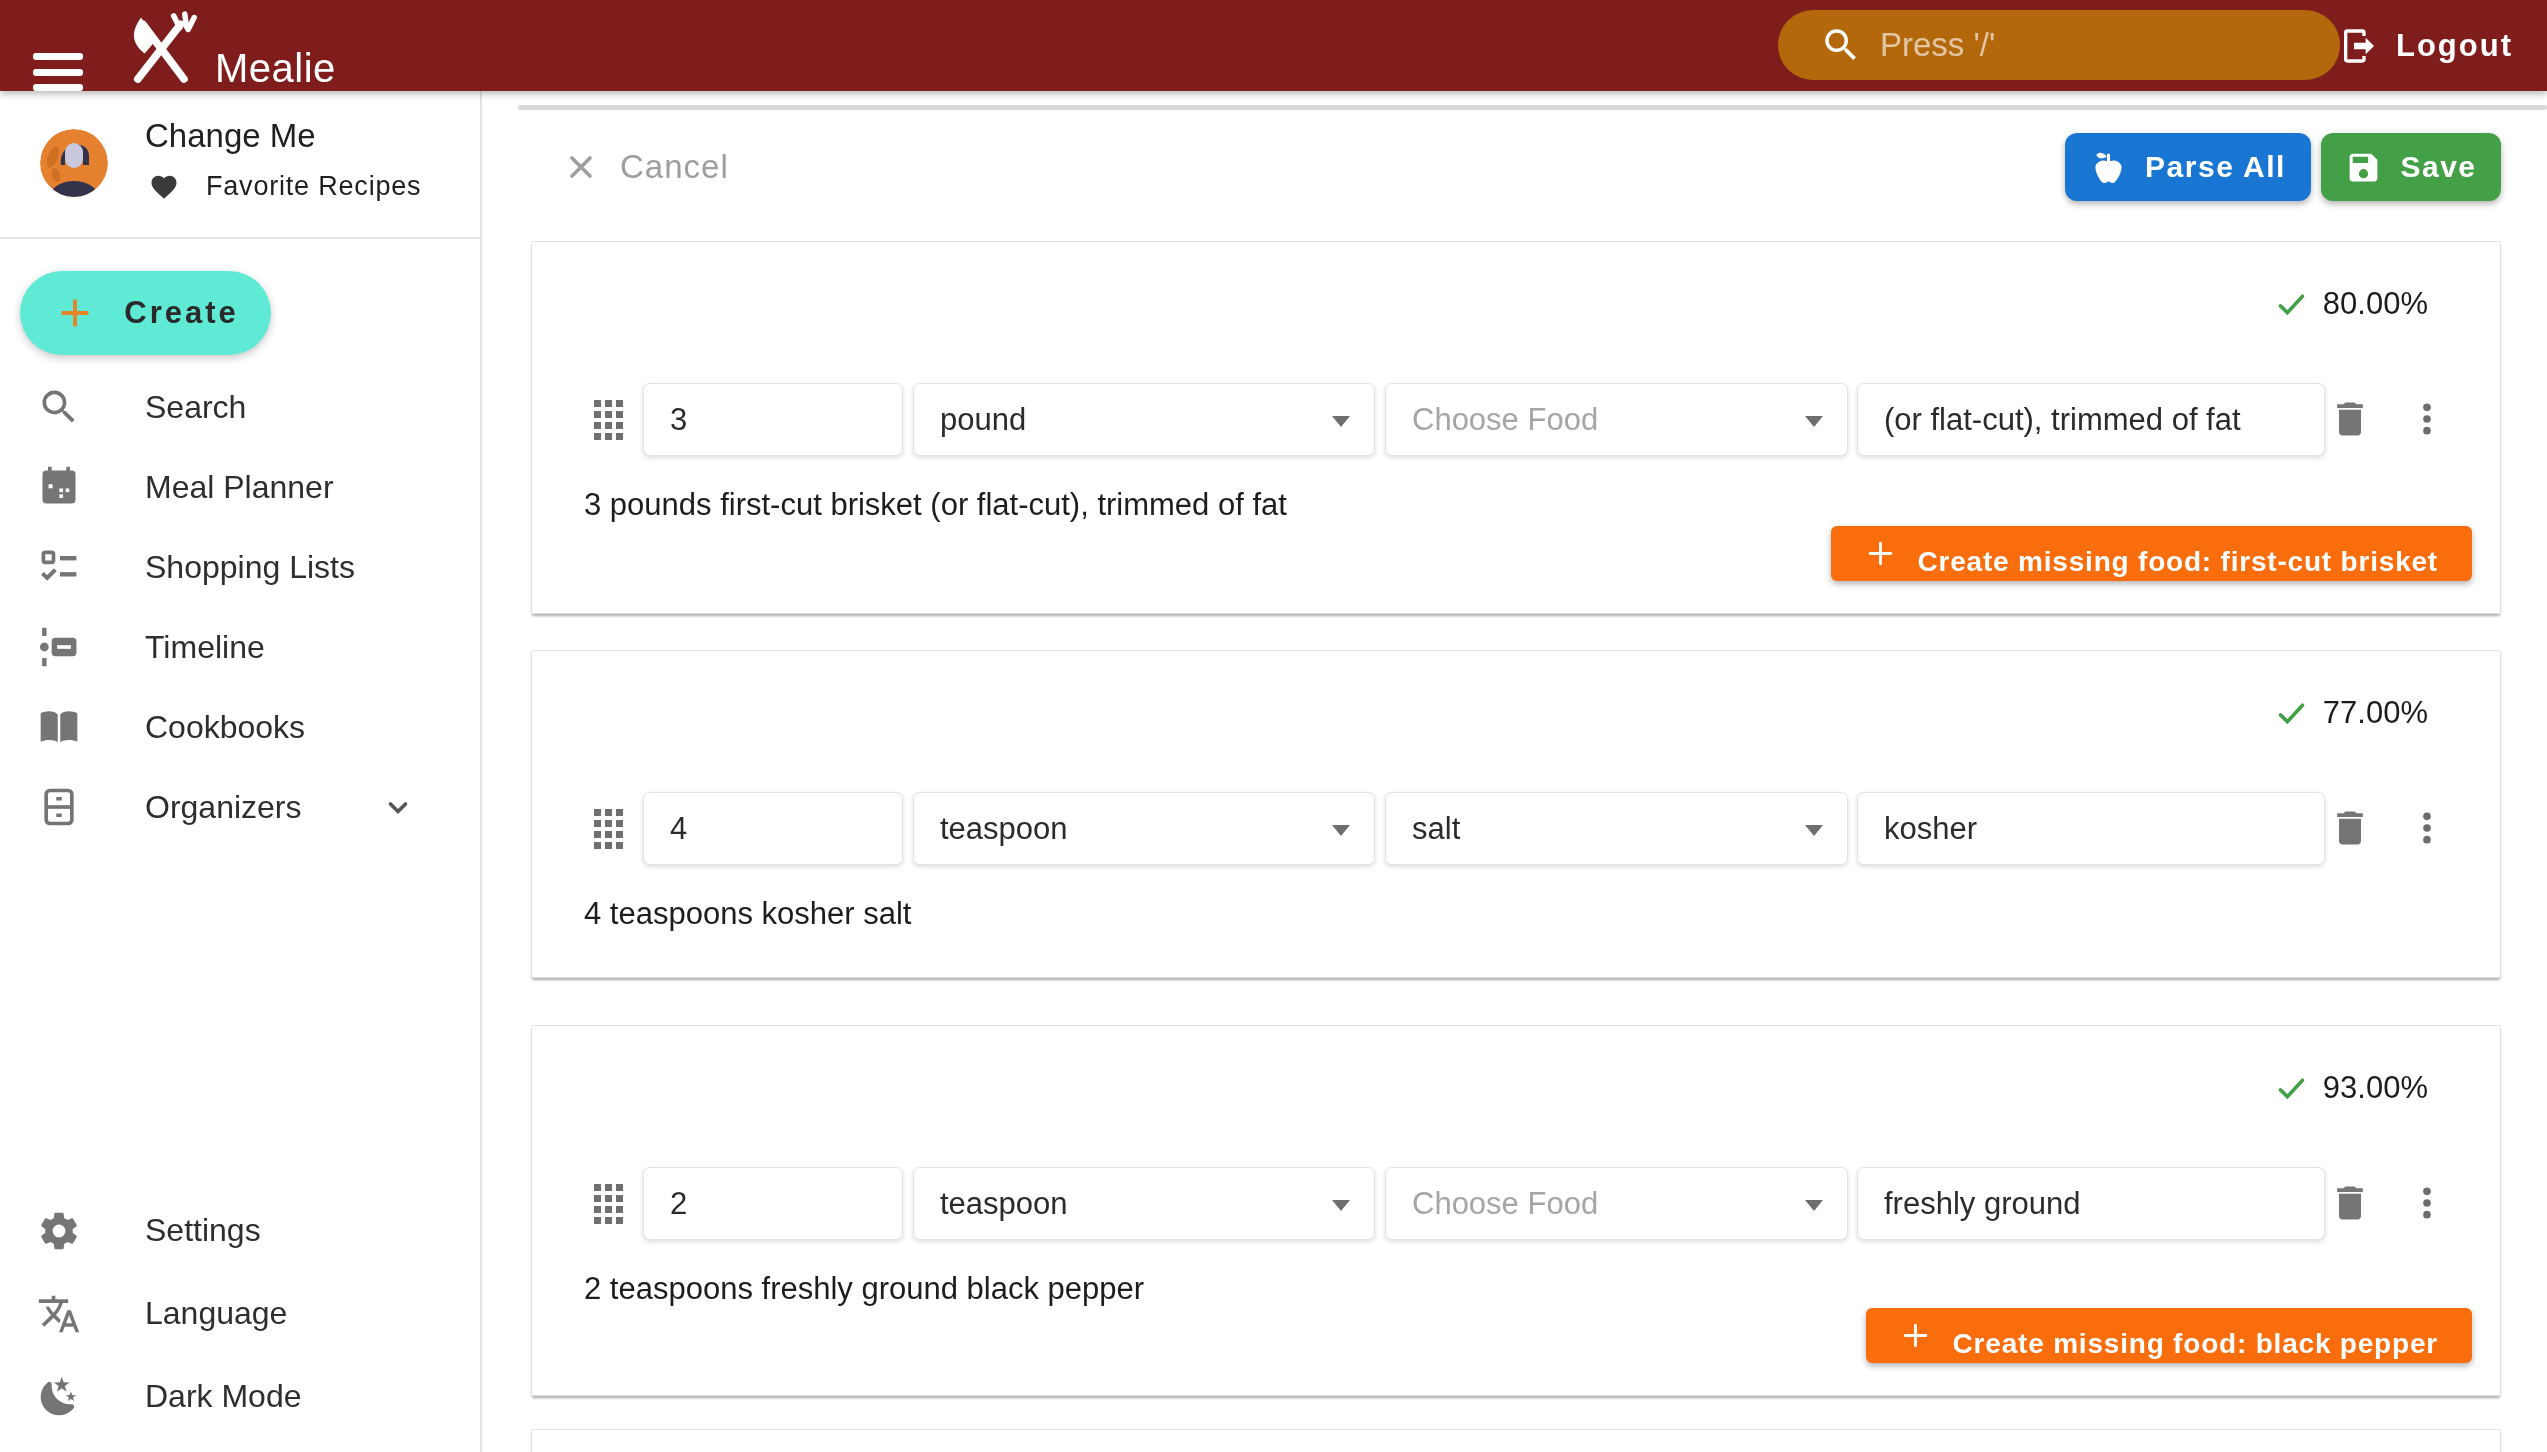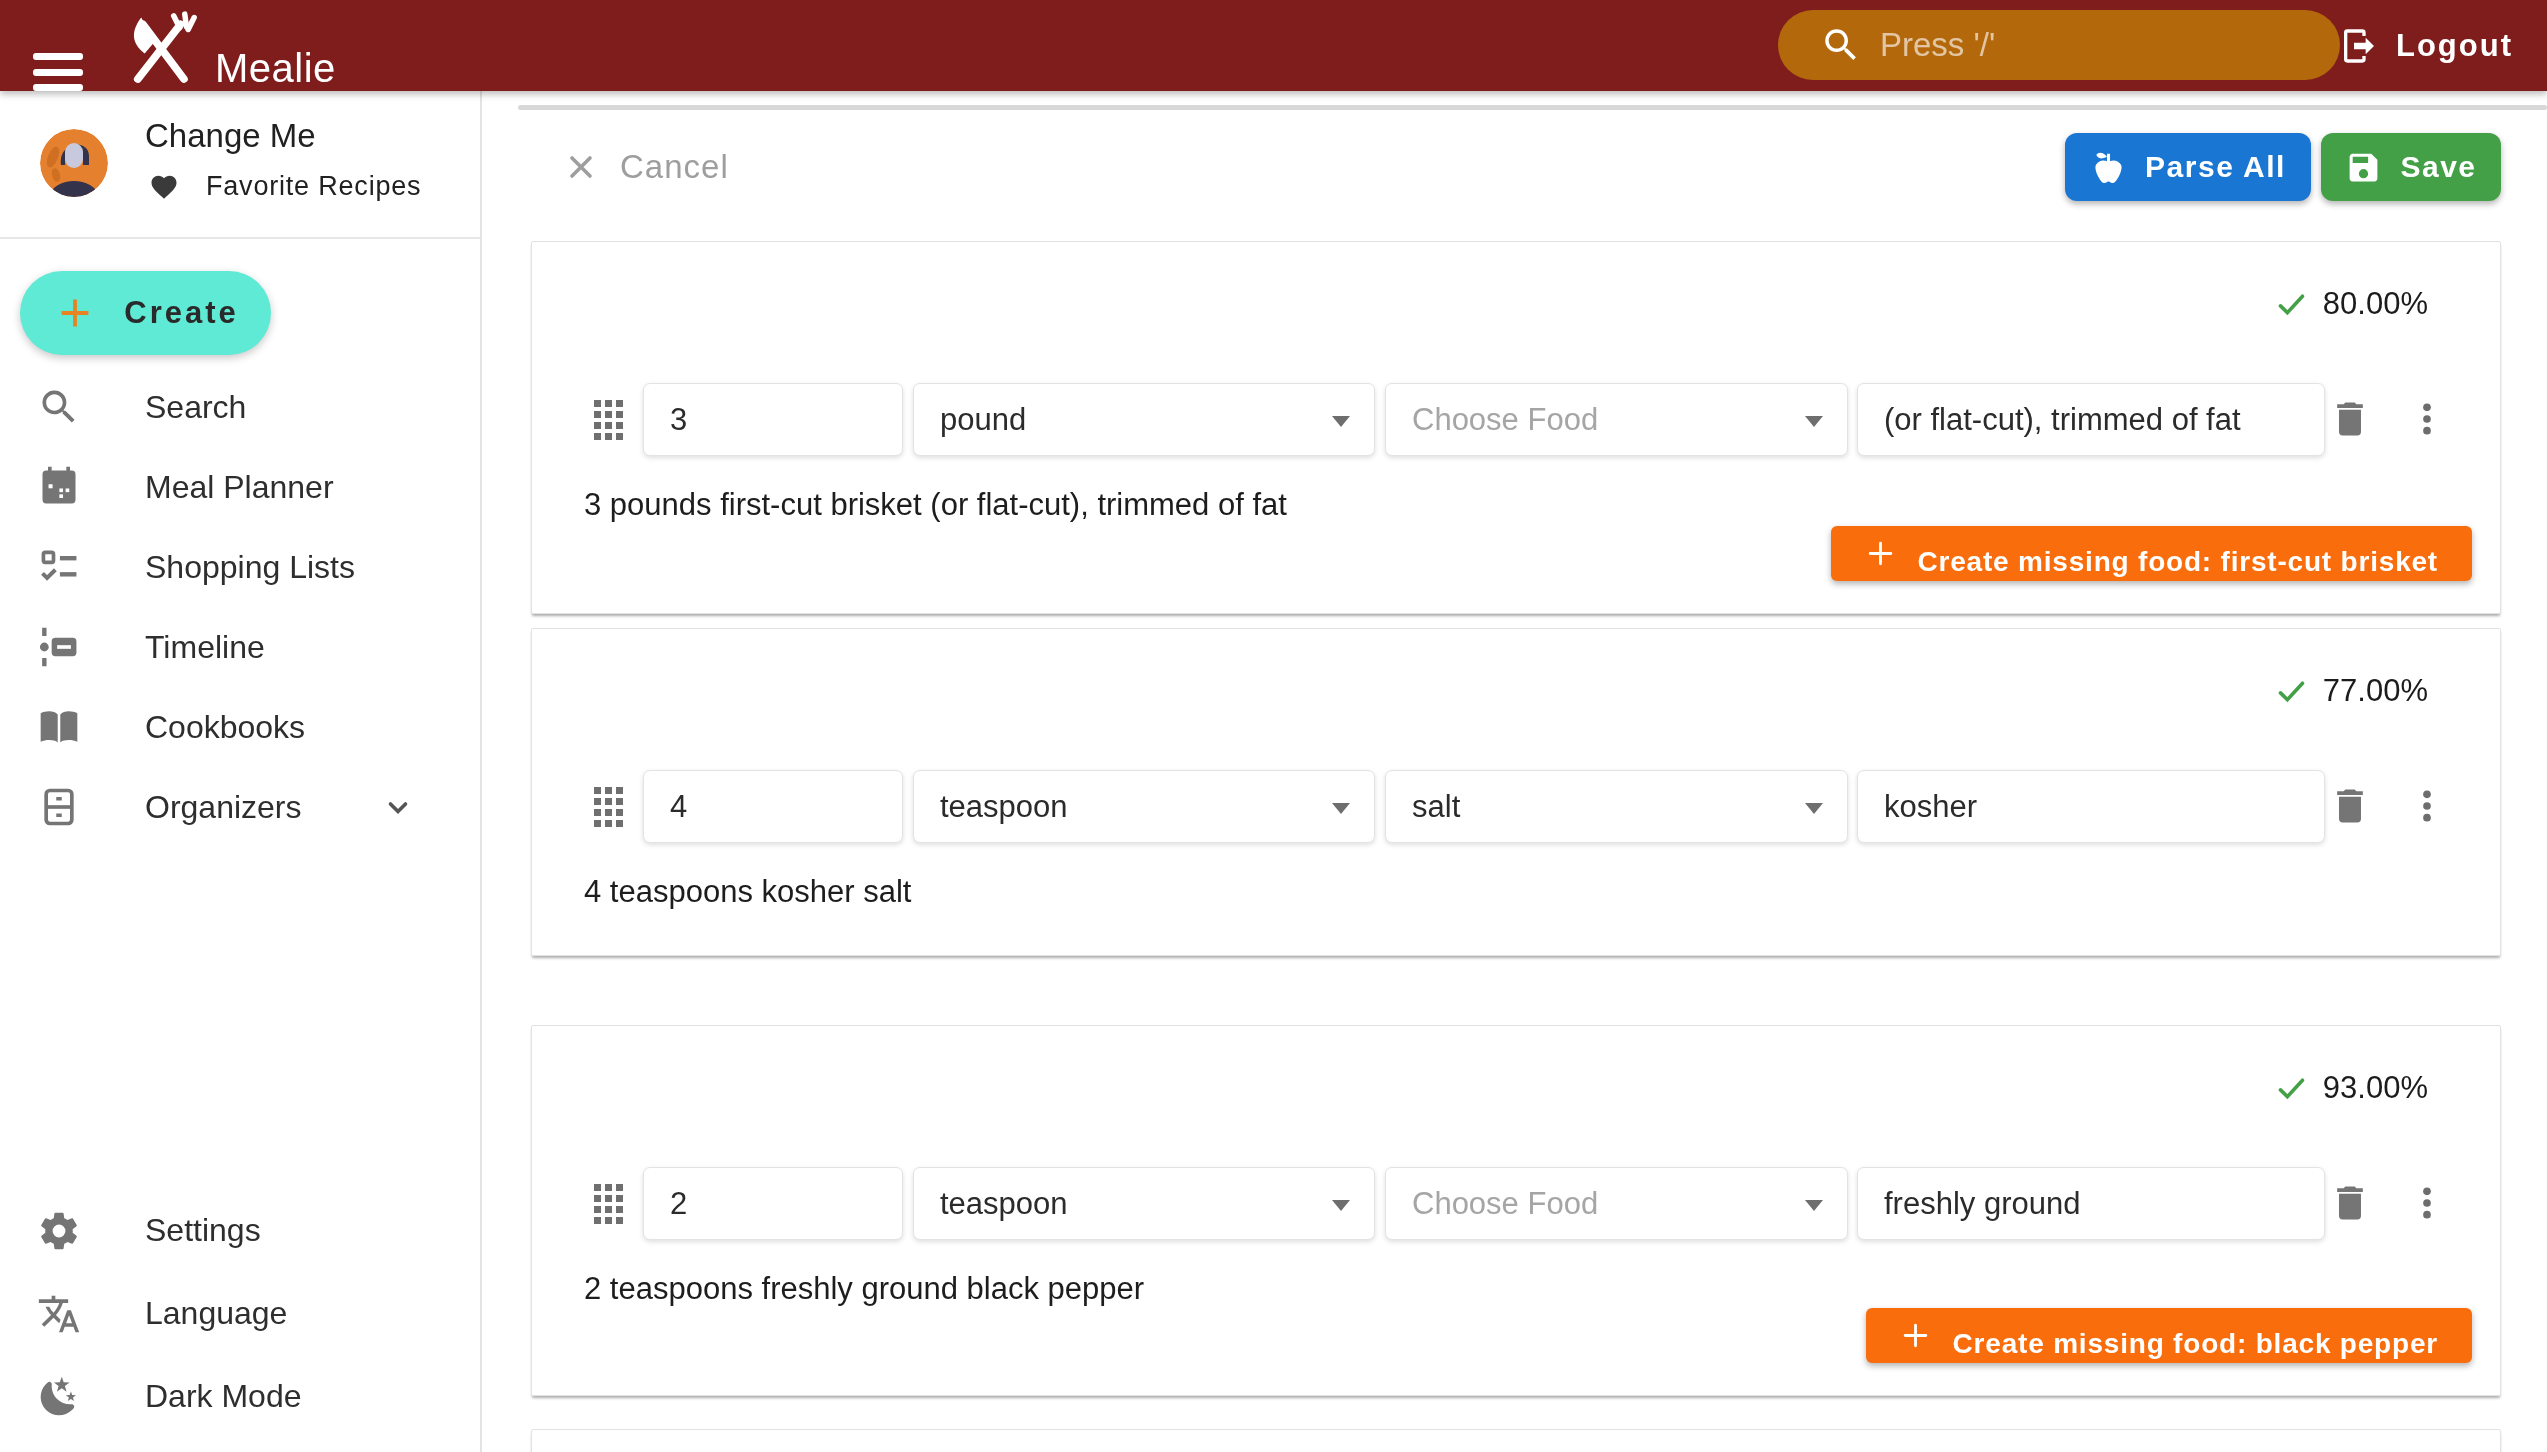--- a/index.html
+++ b/index.html
@@ -57,21 +57,21 @@
   .btn { position:absolute; top:42px; height:68px; border-radius:12px; display:flex; align-items:center;
     justify-content:center; gap:18px; box-shadow:0 3px 6px rgba(0,0,0,.3); cursor:pointer; }
   .btn svg { width:37px; height:37px; }
   .btn span { color:#fff; font-size:30px; font-weight:700; letter-spacing:1.5px; }
   .btn-parse { left:1583px; width:246px; background:#1976D2; }
   .btn-save { left:1839px; width:180px; background:#43A047; }
 
   
   .card { position:absolute; left:49px; width:1970px; background:#fff;
     border:1px solid #E2E2E2; border-radius:2px; box-shadow:0 3px 3px -1px rgba(0,0,0,.33); }
-  .card1 { top:150px; height:373px; } .card2 { top:537px; height:328px; }
+  .card1 { top:150px; height:373px; } .card2 { top:559px; height:328px; }
   .card3 { top:934px; height:371px; } .card4 { top:1338px; height:90px; }
   .confidence { position:absolute; top:44px; right:72px; display:flex; align-items:center; gap:15px; }
   .confidence svg { width:33px; height:33px; }
   .confidence span { font-size:31px; color:#1c1c1c; }
   .row { position:absolute; left:0; top:141px; width:100%; height:73px; }
   .drag { position:absolute; left:62px; top:17px; display:grid; grid-template-columns:repeat(3,7px);
     grid-template-rows:repeat(4,7px); gap:4px; cursor:grab; }
   .drag i { background:#6f6f6f; }
   .field { position:absolute; top:0; height:73px; background:#fff; border:1px solid #E3E3E3; border-radius:7px;
     box-shadow:0 2px 5px rgba(0,0,0,.13); display:flex; align-items:center; padding:0 26px;

